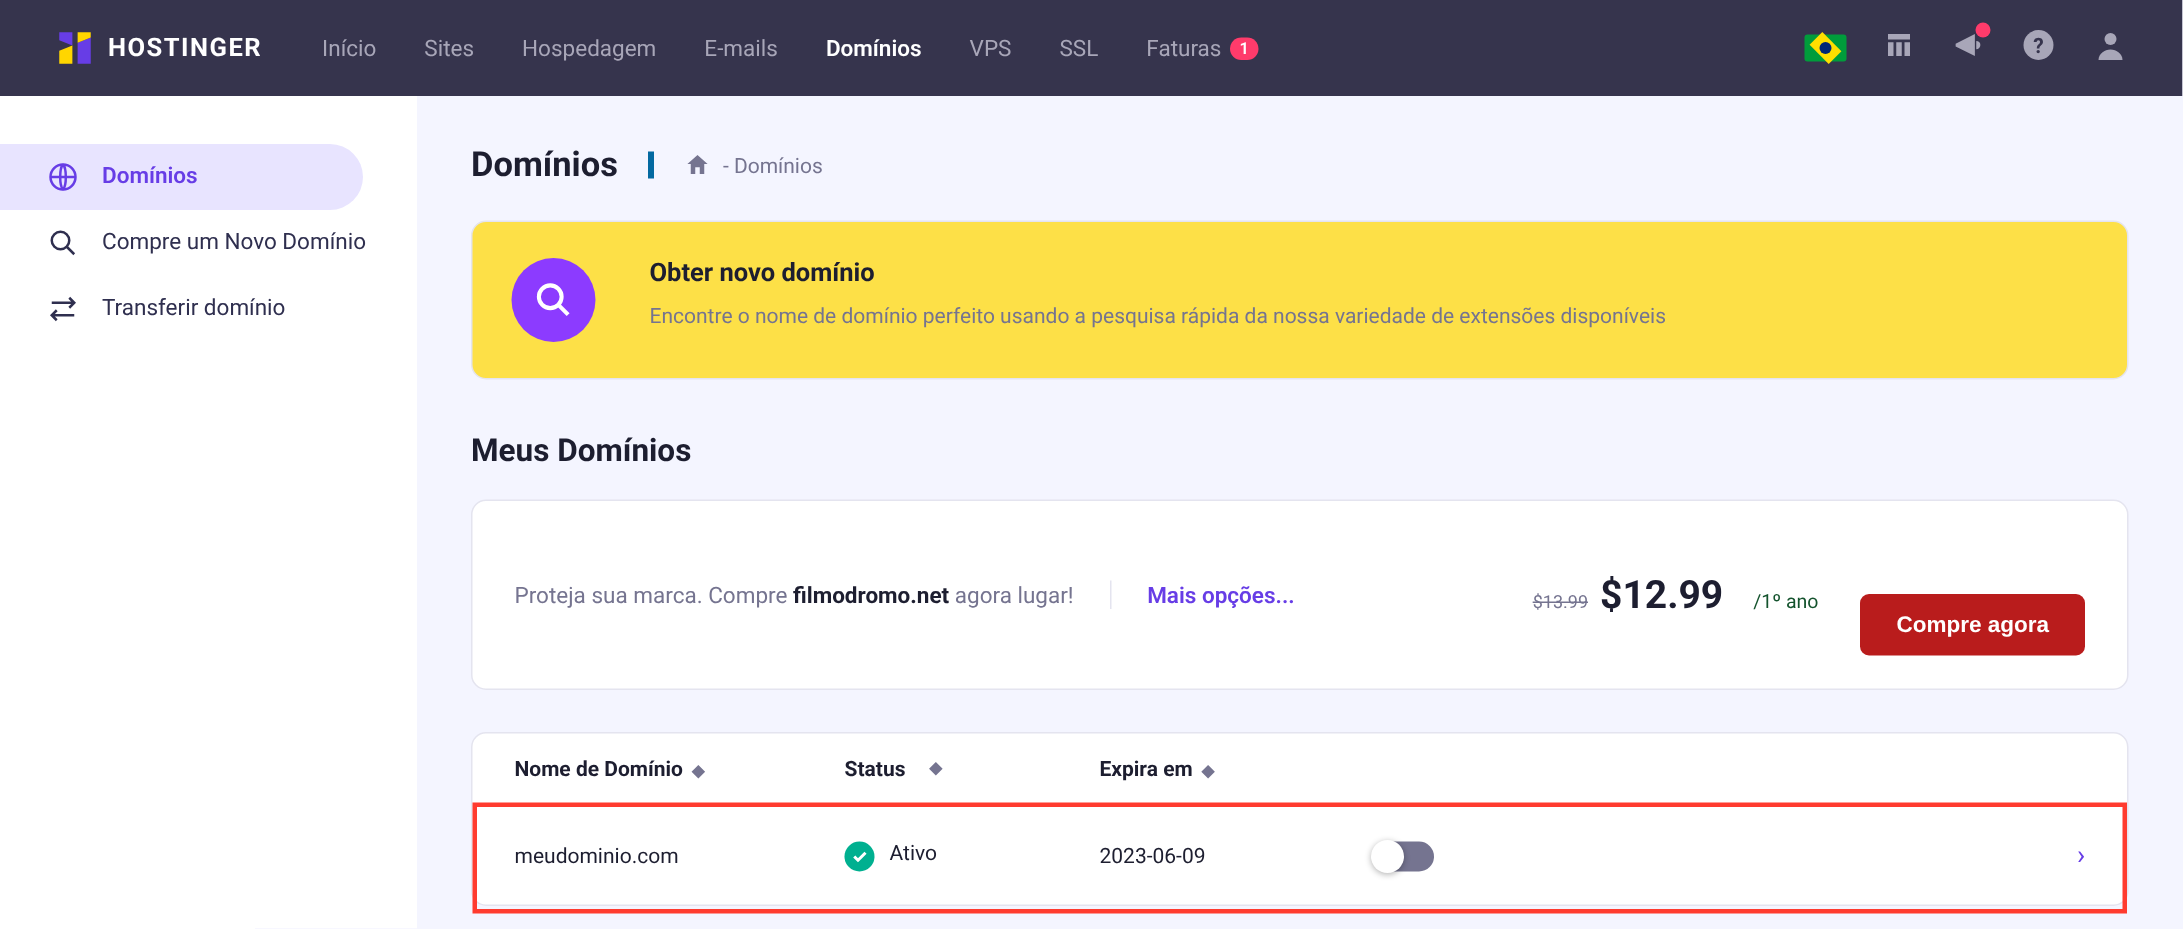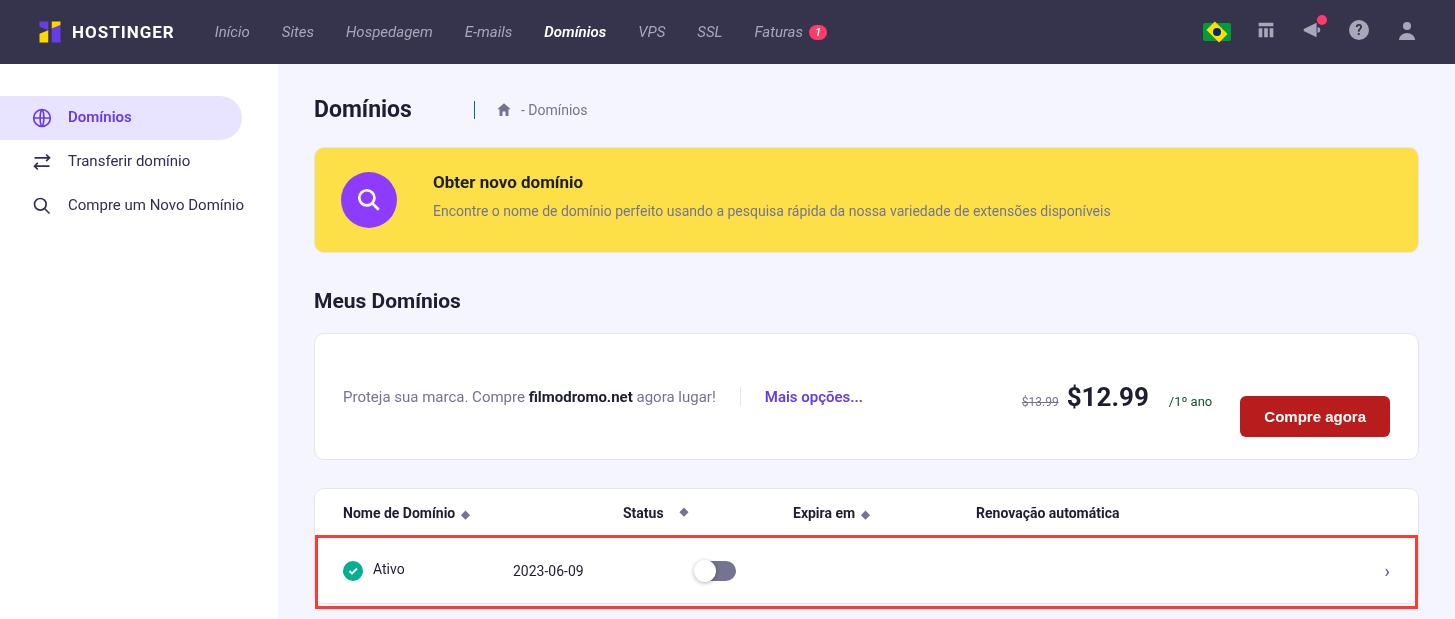--- a/index.html
+++ b/index.html
@@ -4,21 +4,21 @@
 <style>
 * { margin: 0; padding: 0; box-sizing: border-box; }
 body { font-family: -apple-system, BlinkMacSystemFont, 'Segoe UI', Roboto, sans-serif; background: #f4f5ff; width: 1455px; height: 619px; overflow: hidden; }
 
 
 .header { background: #36344d; height: 64px; display: flex; align-items: center; padding: 0 36px; }
 .logo { display: flex; align-items: center; gap: 8px; margin-right: 40px; }
 .logo-icon { width: 28px; height: 28px; }
 .logo-text { color: #fff; font-weight: 700; font-size: 17px; letter-spacing: 1px; }
 .nav { display: flex; gap: 32px; flex: 1; }
-.nav-item { color: #a8a6b8; font-size: 15px; cursor: pointer; display: flex; align-items: center; gap: 6px; font-style: italic; }
+.nav-item { color: #a8a6b8; font-size: 15px; cursor: pointer; display: flex; align-items: center; gap: 6px; }
 .nav-item.active { color: #fff; font-weight: 600; }
 .badge { background: #ff3b6b; color: #fff; border-radius: 10px; font-size: 11px; padding: 1px 6px; font-weight: 600; }
 .header-actions { display: flex; gap: 24px; align-items: center; }
 .flag { width: 28px; height: 18px; background: linear-gradient(#009c3b, #009c3b); border-radius: 2px; position: relative; display:flex; align-items:center; justify-content:center; }
 .flag::before { content:''; width: 18px; height: 12px; background: #ffdf00; transform: rotate(45deg); position:absolute; }
 .flag::after { content:''; width: 8px; height: 8px; background: #002776; border-radius:50%; position:absolute; }
 .header-icon { color: #a8a6b8; cursor: pointer; position: relative; }
 .notif-dot { position: absolute; top: -4px; right: -4px; width: 10px; height: 10px; background: #ff3b6b; border-radius: 50%; }
 
 
@@ -28,21 +28,21 @@
 .sidebar { width: 278px; background: #fff; padding-top: 32px; }
 .sidebar-item { display: flex; align-items: center; gap: 16px; padding: 12px 24px 12px 32px; cursor: pointer; color: #2f2f4f; font-size: 15px; }
 .sidebar-item.active { background: #e8e4ff; color: #673de6; font-weight: 600; border-radius: 0 24px 24px 0; margin-right: 36px; }
 .sidebar-item .icon { width: 20px; height: 20px; flex-shrink: 0; }
 .sidebar-item-label { line-height: 1.3; }
 
 
 .content { flex: 1; padding: 32px 36px; overflow: auto; }
 .page-header { display: flex; align-items: center; gap: 20px; margin-bottom: 24px; }
 .page-title { font-size: 23px; font-weight: 700; color: #1d1e30; }
-.breadcrumb { display: flex; align-items: center; gap: 8px; color: #757490; font-size: 14px; padding-left: 20px; border-left: 1px solid #0369a1; margin-left: 42px; }
+.breadcrumb { display: flex; align-items: flex-end; gap: 8px; color: #757490; font-size: 14px; padding-left: 20px; border-left: 4px solid #0369a1; }
 
 
 .cards-row { display: flex; gap: 40px; margin-bottom: 36px; }
 .action-card { flex: 1; background: #fde047; border: 1px solid #e4e4ef; border-radius: 10px; padding: 24px 26px; display: flex; gap: 36px; }
 .card-icon { width: 56px; height: 56px; background: #8c3bff; border-radius: 50%; display: flex; align-items: center; justify-content: center; flex-shrink: 0; color: #fff; }
 .card-text h3 { font-size: 17px; font-weight: 700; color: #1d1e30; margin-bottom: 8px; }
 .card-text p { font-size: 14px; color: #757490; line-height: 1.6; }
 
 
 .section-title { font-size: 21px; font-weight: 700; color: #1d1e30; margin-bottom: 20px; }
@@ -57,21 +57,21 @@
 .old-price { text-decoration: line-through; color: #757490; font-size: 12px; }
 .new-price { font-size: 26px; font-weight: 700; color: #1d1e30; }
 .period { font-size: 13px; color: #14532d; margin-left: 12px; }
 .buy-btn { background: #b91c1c; color: #fff; border: none; border-radius: 6px; padding: 12px 24px; font-size: 15px; font-weight: 600; margin-left: 28px; cursor: pointer; margin-top: 40px; }
 
 
 .table-wrap { background: #fff; border: 1px solid #e4e4ef; border-radius: 10px; position: relative; }
 .highlight-box { position: absolute; border: 3px solid #ff3b2f; left: 0; right: 0; top: 46px; bottom: -6px; pointer-events: none; }
 .table-header { display: flex; padding: 16px 28px; font-size: 14px; font-weight: 700; color: #1d1e30; border-bottom: 1px solid #e4e4ef; }
 .table-row { display: flex; padding: 22px 28px; font-size: 14px; color: #1d1e30; align-items: center; }
-.col-name { width: 280px; }
+.col-name { width: 220px; }
 .col-status { width: 170px; display: flex; align-items: flex-start; gap: 10px; }
 .col-expires { width: 183px; }
 .col-renew { flex: 1; display:flex; align-items:center; }
 .col-arrow { width: 30px; text-align:right; }
 .sort-icon { margin-left: 6px; color: #757490; font-size: 11px; display: inline-block; }
 .check-icon { width: 20px; height: 20px; background: #00b090; border-radius: 50%; display:flex; align-items:center; justify-content:center; color:#fff; }
 .toggle { width: 40px; height: 20px; background: #757490; border-radius: 10px; position: relative; cursor: pointer; }
 .toggle::after { content:''; width: 22px; height: 22px; background: #fff; border-radius: 50%; position: absolute; left: -2px; top: -1px; box-shadow: 0 1px 4px rgba(0,0,0,0.3); }
 .chevron { color: #673de6; font-size: 18px; cursor: pointer; }
 </style>
@@ -148,30 +148,30 @@
   <div class="sidebar">
     <div class="sidebar-item active">
       <svg class="icon" viewBox="0 0 24 24" fill="none" stroke="currentColor" stroke-width="2">
           <circle cx="12" cy="12" r="10"></circle>
           <path d="M2 12h20M12 2c3 3 3 17 0 20M12 2c-3 3-3 17 0 20"></path>
         </svg>
       <span class="sidebar-item-label">Domínios</span>
     </div>
     <div class="sidebar-item">
       <svg class="icon" viewBox="0 0 24 24" fill="none" stroke="currentColor" stroke-width="2">
-          <path d="M17 3l4 4-4 4M3 7h18M7 21l-4-4 4-4M21 17H3"></path>
-        </svg>
-      <span class="sidebar-item-label">Transferir domínio</span>
+          <circle cx="10" cy="10" r="7"></circle>
+          <path d="M21 21l-6-6"></path>
+        </svg>
+      <span class="sidebar-item-label">Compre um Novo Domínio</span>
     </div>
     <div class="sidebar-item">
       <svg class="icon" viewBox="0 0 24 24" fill="none" stroke="currentColor" stroke-width="2">
-          <circle cx="10" cy="10" r="7"></circle>
-          <path d="M21 21l-6-6"></path>
-        </svg>
-      <span class="sidebar-item-label">Compre um Novo Domínio</span>
+          <path d="M17 3l4 4-4 4M3 7h18M7 21l-4-4 4-4M21 17H3"></path>
+        </svg>
+      <span class="sidebar-item-label">Transferir domínio</span>
     </div>
   </div>
 
   <div class="content">
     <div class="page-header">
       <h1 class="page-title">Domínios</h1>
       <div class="breadcrumb">
         <svg width="18" height="18" viewBox="0 0 24 24" fill="#757490">
             <path d="M12 3l9 8h-3v9h-4v-6h-4v6H6v-9H3z"></path>
           </svg>
@@ -210,26 +210,24 @@
     </div>
 
     <div class="table-wrap">
       <div class="table-header">
         <div class="col-name"><span>Nome de Domínio</span><span class="sort-icon">◆</span></div>
         <div class="col-status">
             <span>Status</span>
             <span class="sort-icon">◆</span>
           </div>
         <div class="col-expires"><span>Expira em</span><span class="sort-icon">◆</span></div>
-        <div class="col-renew">
-            <span>Renovação automática</span>
-          </div>
         <div class="col-arrow"></div>
       </div>
       <div class="table-row">
+        <div class="col-name">meudominio.com</div>
         <div class="col-status">
           <span class="check-icon">
             <svg width="12" height="12" viewBox="0 0 24 24" fill="none" stroke="currentColor" stroke-width="4">
                 <path d="M5 12l5 5L20 7"></path>
               </svg>
           </span>
           <span>Ativo</span>
         </div>
         <div class="col-expires">2023-06-09</div>
         <div class="col-renew">

